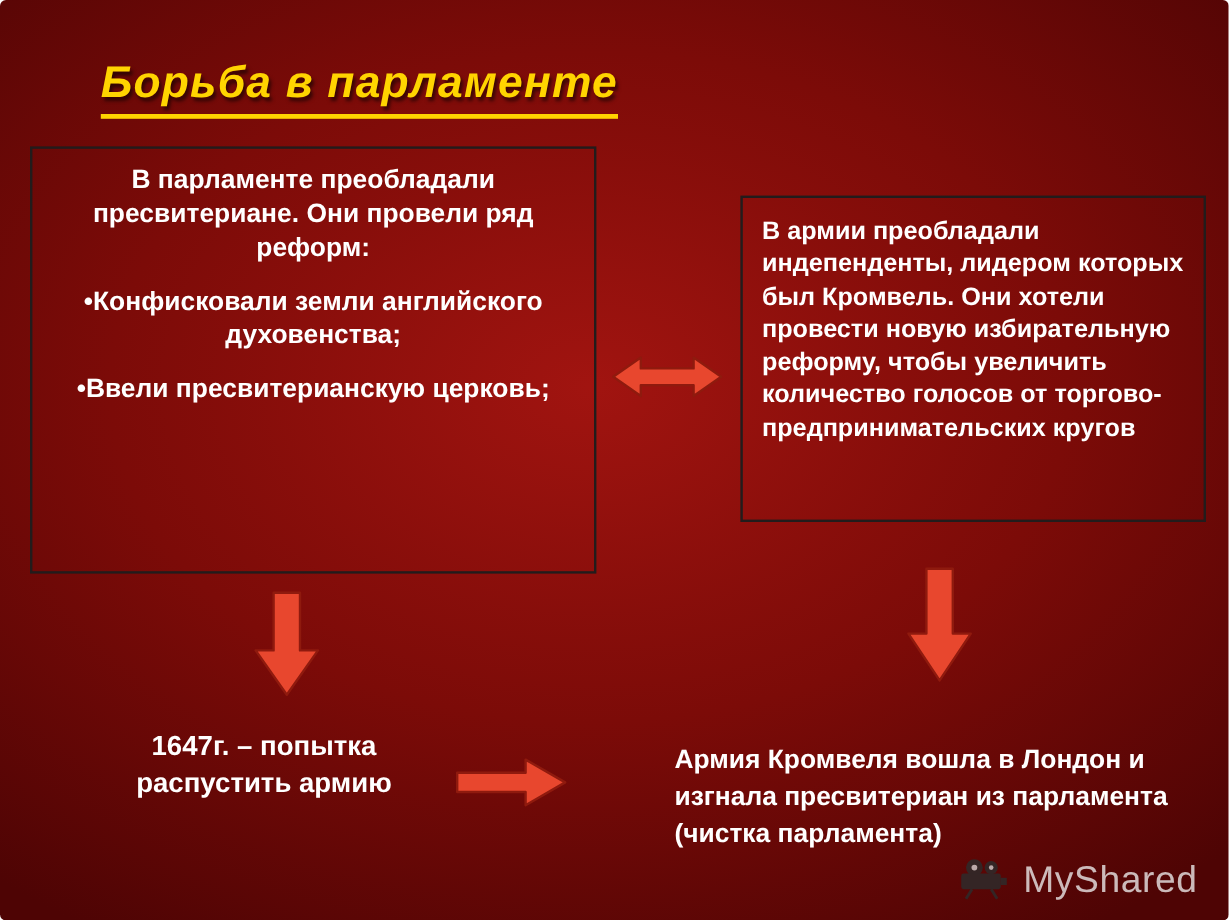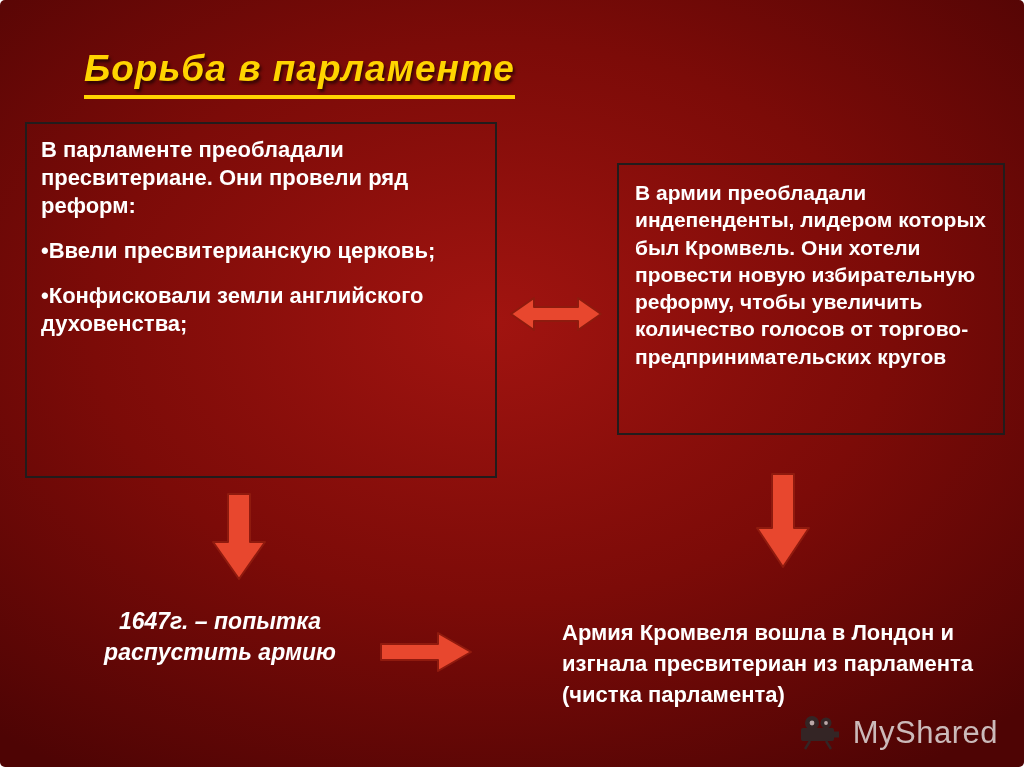--- a/index.html
+++ b/index.html
@@ -51,21 +51,21 @@
   }
   .box-left {
     left: 25px;
     top: 122px;
     width: 472px;
     height: 356px;
     padding: 12px 14px;
     font-size: 22px;
     line-height: 1.27;
   }
-  .box-left p { margin: 0 0 17px 0; }
+  .box-left p { margin: 0 0 17px 0; text-align: center; }
   .box-left p:last-child { margin-bottom: 0; }
   .box-right {
     left: 617px;
     top: 163px;
     width: 388px;
     height: 272px;
     padding: 14px 16px;
     font-size: 21px;
     line-height: 1.3;
   }
@@ -85,21 +85,20 @@
     color: var(--text-color, #ffffff);
     font-weight: bold;
   }
   .caption-left {
     left: 90px;
     top: 606px;
     width: 260px;
     font-size: 23px;
     line-height: 1.35;
     text-align: center;
-    font-style: italic;
   }
   .caption-right {
     left: 562px;
     top: 591px;
     width: 430px;
     font-size: 22px;
     line-height: 1.4;
     text-align: left;
     margin-top: 27px;
   }
@@ -122,22 +121,22 @@
 </head>
 <body>
 
 <div class="stage">
   <div class="slide">
 
     <div class="slide-title">Борьба в парламенте</div>
 
     <div class="text-box box-left">
       <p>В парламенте преобладали пресвитериане. Они провели ряд реформ:</p>
+      <p>•Конфисковали земли английского духовенства;</p>
       <p>•Ввели пресвитерианскую церковь;</p>
-      <p>•Конфисковали земли английского духовенства;</p>
     </div>
 
     <div class="text-box box-right">
       <span>В армии преобладали индепенденты, лидером которых был Кромвель. Они хотели провести новую избирательную реформу, чтобы увеличить количество голосов от торгово-предпринимательских кругов</span>
     </div>
 
     <svg class="arrow arrow-between" width="96" height="42" viewBox="0 0 96 42">
       <polygon points="3,21 26,5 26,14 70,14 70,5 93,21 70,37 70,28 26,28 26,37"></polygon>
     </svg>
 

